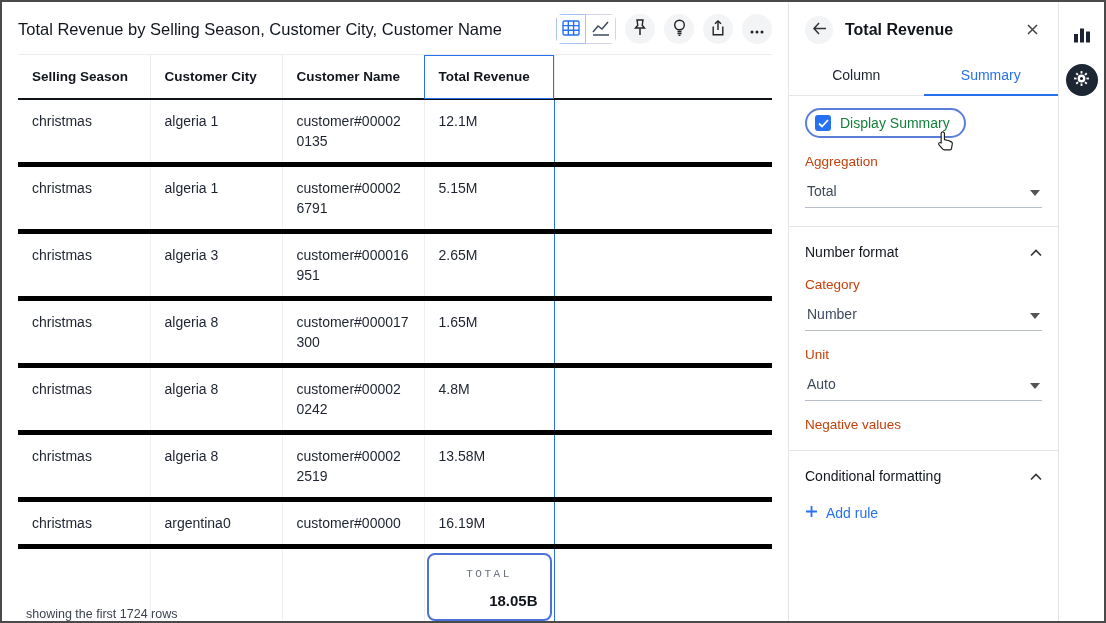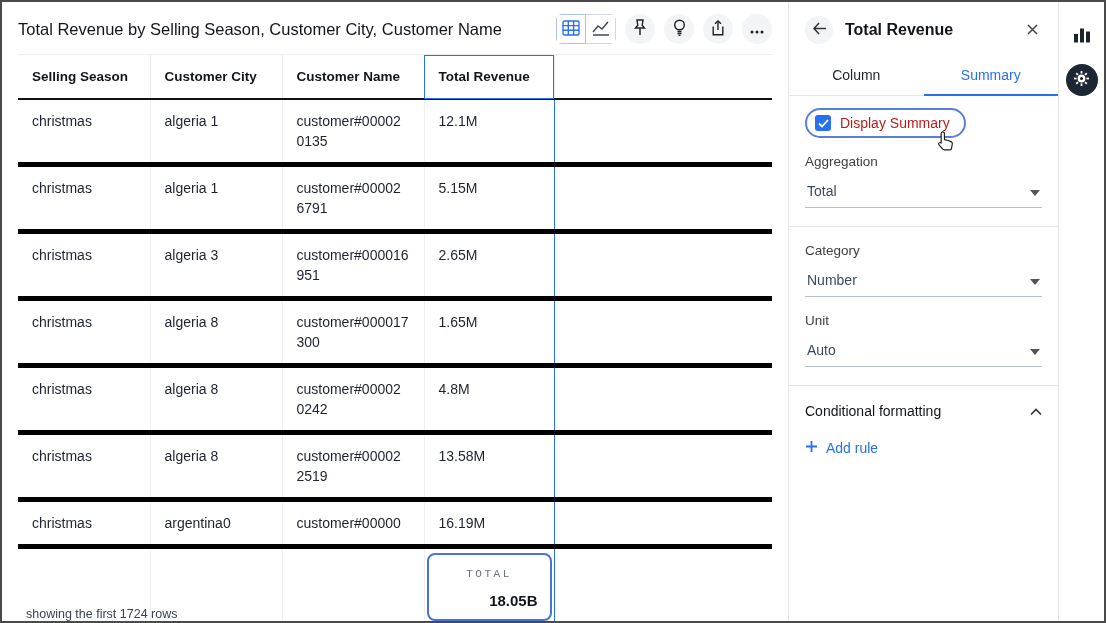--- a/index.html
+++ b/index.html
@@ -55,25 +55,25 @@
 
   .tabs { display: flex; border-bottom: 1px solid #e3e5e8; margin: 0 -16px; }
   .tab { flex: 1; text-align: center; padding: 9px 0 11px 0; font-size: 14px; color: #1d232f; cursor: pointer; }
   .tab.active { color: #2770ef; border-bottom: 2px solid #2770ef; margin-bottom: -1px; }
 
   .checkbox-highlight {
     display: inline-flex; align-items: center; gap: 9px; margin-top: 12px;
     border: 2px solid #5b7fd9; border-radius: 15px; padding: 5px 14px 5px 8px; position: relative;
   }
   .checkbox { width: 16px; height: 16px; background: #2770ef; border-radius: 3px; display: flex; align-items: center; justify-content: center; cursor: pointer; flex: none; }
-  .checkbox-label { font-size: 14px; color: #b91c1c; }
+  .checkbox-label { font-size: 14px; color: #15803d; }
   .cursor-hand { position: absolute; right: 8px; bottom: -22px; z-index: 5; pointer-events: none; }
 
   .field { margin-top: 16px; }
-  .field-label { font-size: 13.5px; color: #404040; margin-bottom: 8px; }
+  .field-label { font-size: 13.5px; color: #c2410c; margin-bottom: 8px; }
   .select {
     display: flex; align-items: center; justify-content: space-between;
     border-bottom: 1px solid #b9bfca; padding: 5px 2px 7px 2px; cursor: pointer;
   }
   .select-value { font-size: 14px; color: #3d4a5c; }
   .divider { border-top: 1px solid #e3e5e8; margin: 18px -16px 0 -16px; }
   .section-header { display: flex; align-items: center; justify-content: space-between; margin-top: 16px; cursor: pointer; }
   .section-title { font-size: 14px; font-weight: 500; color: #11161d; }
   .add-rule { display: flex; align-items: center; gap: 8px; color: #2770ef; font-size: 14px; margin-top: 20px; cursor: pointer; }
 
@@ -285,20 +285,28 @@
         <span>
           <svg width="10" height="6" viewBox="0 0 10 6">
               <polygon points="0,0 10,0 5,6" fill="#555"></polygon>
             </svg>
         </span>
       </div>
     </div>
 
     <div class="divider"></div>
 
+    <div class="section-header">
+      <span class="section-title">Number format</span>
+      <span>
+        <svg width="12" height="8" viewBox="0 0 12 8">
+            <polyline points="1,6.5 6,1.5 11,6.5" fill="none" stroke="#333" stroke-width="1.6"></polyline>
+          </svg>
+      </span>
+    </div>
 
     <div class="field">
       <div class="field-label">Category</div>
       <div class="select">
         <span class="select-value">Number</span>
         <span>
           <svg width="10" height="6" viewBox="0 0 10 6">
               <polygon points="0,0 10,0 5,6" fill="#555"></polygon>
             </svg>
         </span>
@@ -311,20 +319,21 @@
         <span class="select-value">Auto</span>
         <span>
           <svg width="10" height="6" viewBox="0 0 10 6">
               <polygon points="0,0 10,0 5,6" fill="#555"></polygon>
             </svg>
         </span>
       </div>
     </div>
 
     <div class="field">
+      <div class="field-label">Negative values</div>
     </div>
 
     <div class="divider"></div>
 
     <div class="section-header">
       <span class="section-title">Conditional formatting</span>
       <span>
         <svg width="12" height="8" viewBox="0 0 12 8">
             <polyline points="1,6.5 6,1.5 11,6.5" fill="none" stroke="#333" stroke-width="1.6"></polyline>
           </svg>

